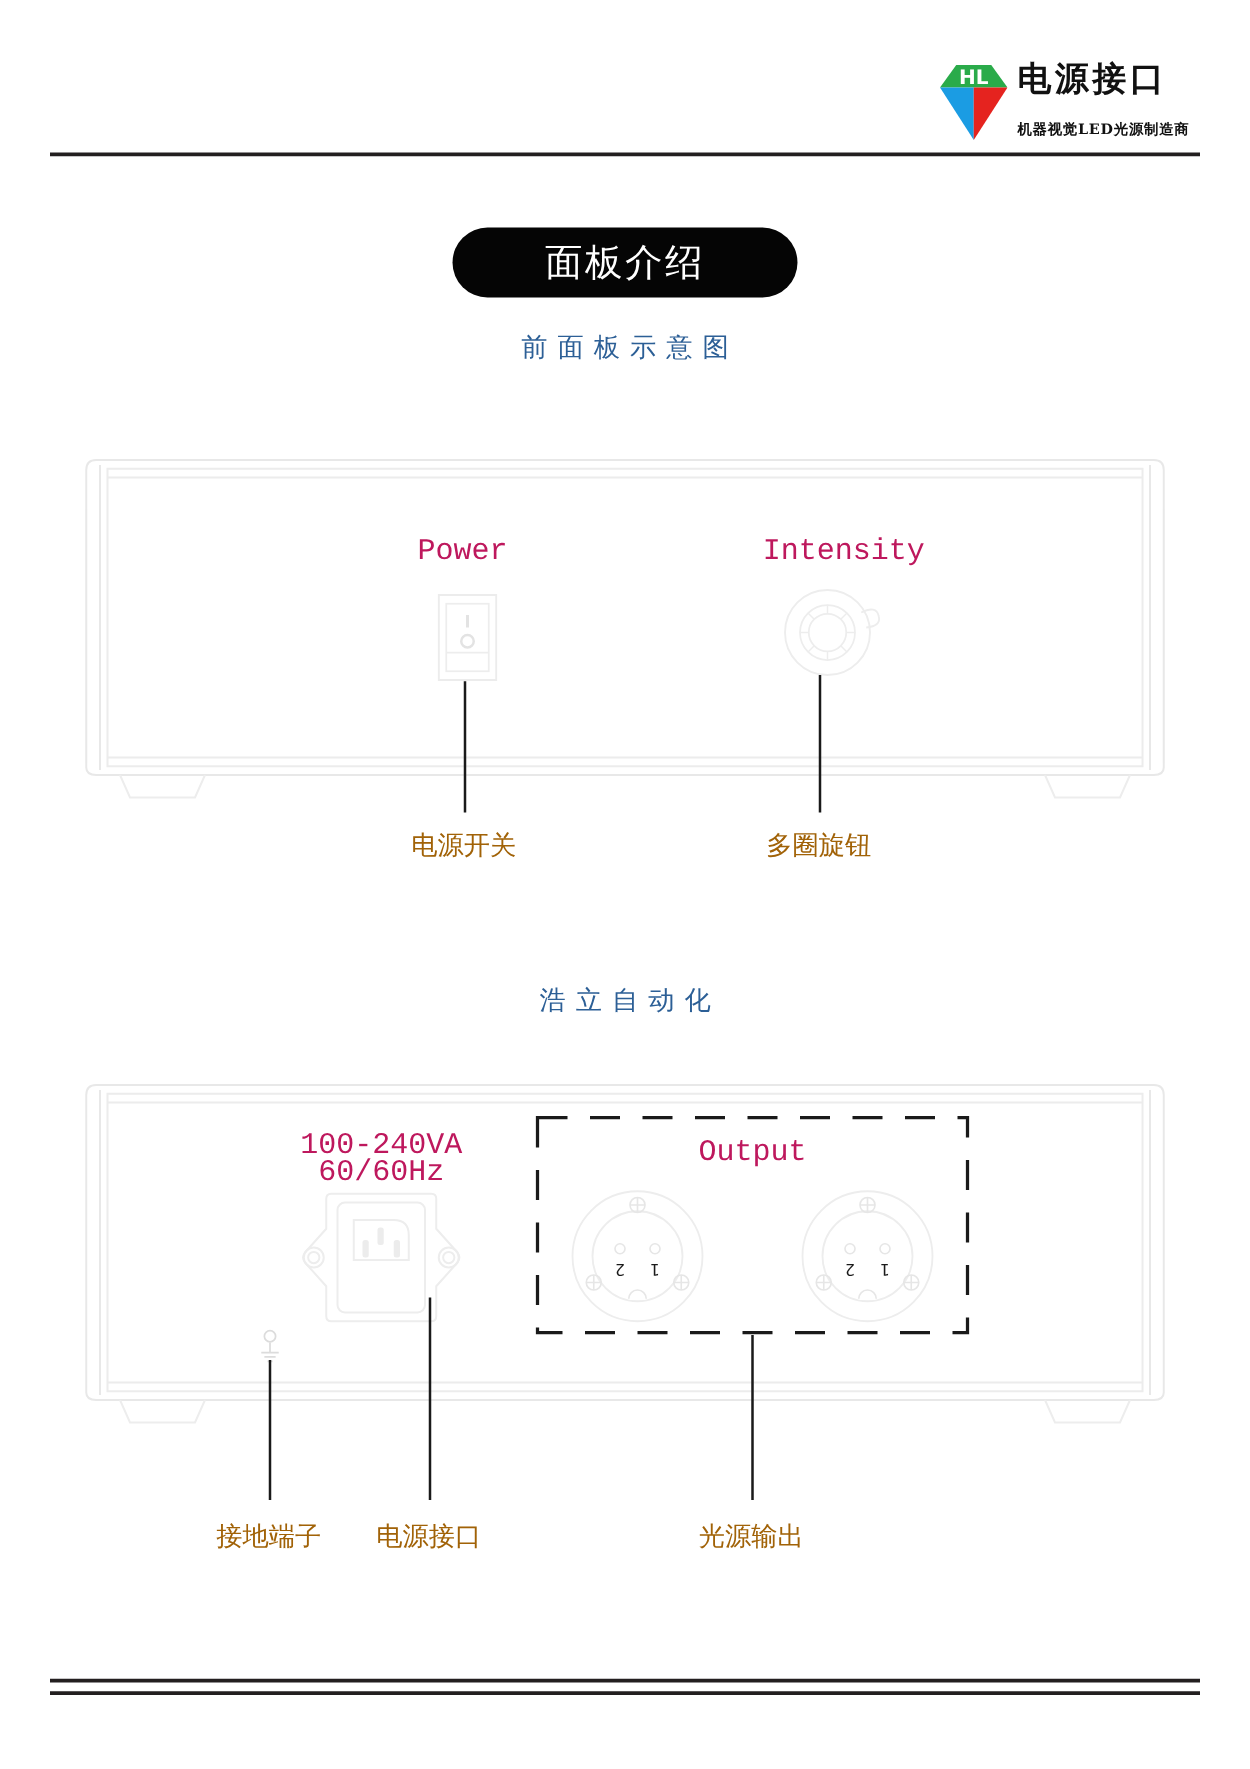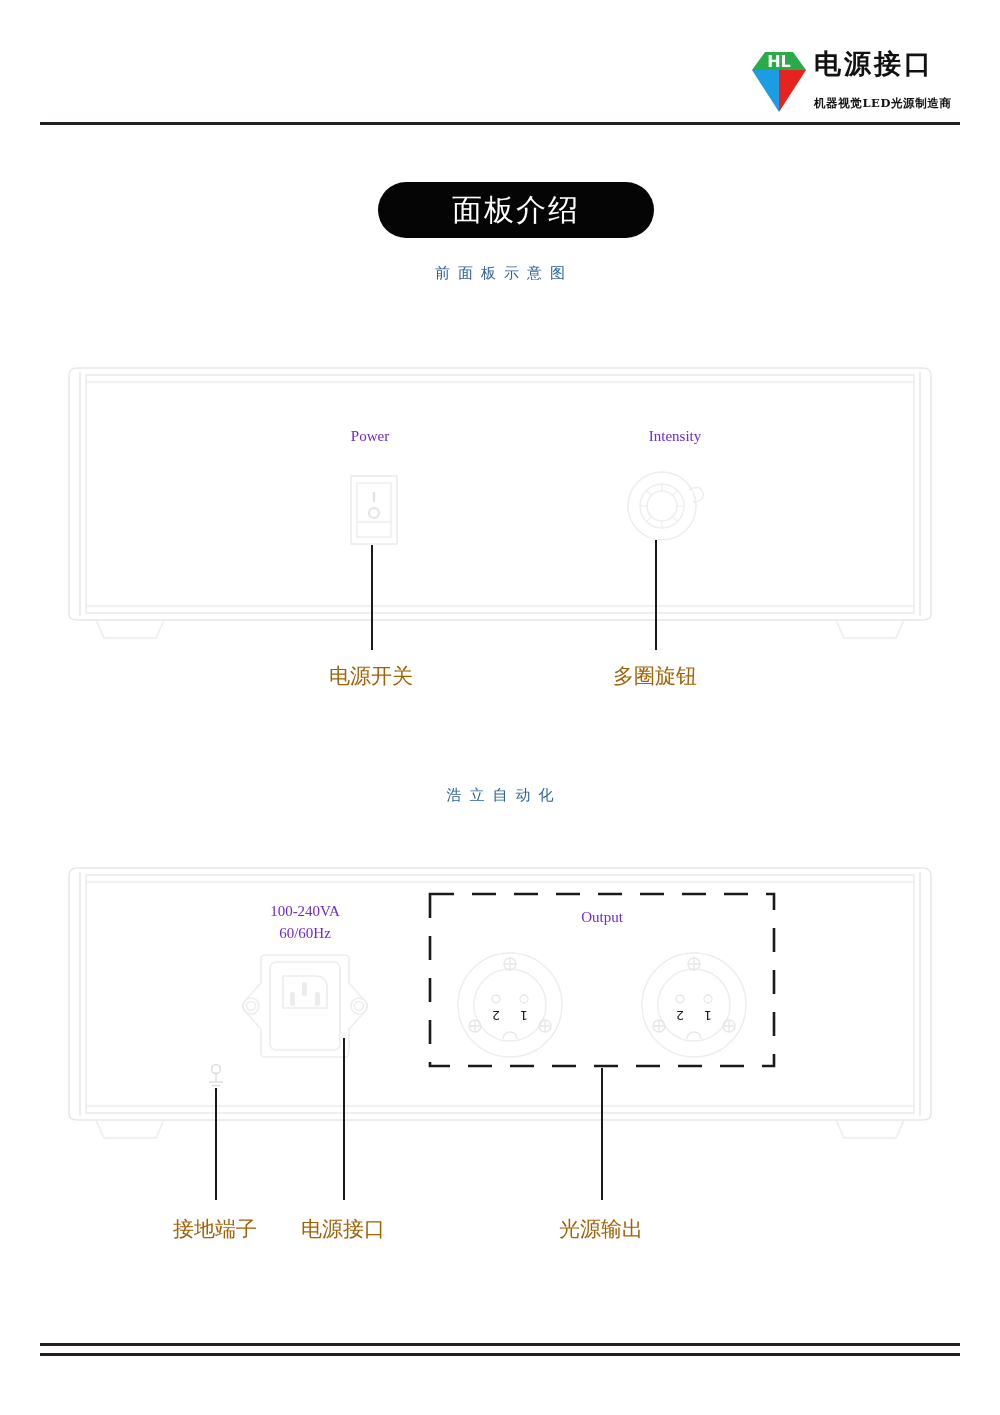--- a/index.html
+++ b/index.html
@@ -62,21 +62,21 @@
     left: 40px;
     top: 122px;
     width: 920px;
     height: 3px;
     background: #231f20;
   }
 
   
   .title-pill {
     position: absolute;
-    left: 378px;
+    left: 362px;
     top: 182px;
     width: 276px;
     height: 56px;
     background: #050505;
     border-radius: 28px;
     display: flex;
     align-items: center;
     justify-content: center;
   }
   .title-pill span {
@@ -86,21 +86,21 @@
     letter-spacing: 2px;
   }
 
   .sub-title {
     position: absolute;
     width: 1000px;
     left: 0;
     text-align: center;
     color: #2c5f96;
     font-family: "DejaVu Sans", "Liberation Sans", sans-serif;
-    font-size: 15px;
+    font-size: 21px;
     letter-spacing: 8px;
     text-indent: 8px;
   }
   #front-subtitle { top: 264px; }
   #rear-subtitle  { top: 786px; }
 
   
   .chassis {
     position: absolute;
     left: 60px;
@@ -108,23 +108,23 @@
     height: 280px;
   }
   #front-chassis { top: 362px; }
   #rear-chassis  { top: 862px; }
 
   .chassis svg { display: block; }
 
   
   .panel-txt {
     position: absolute;
-    font-family: Liberation Serif, serif;
-    font-size: 15px;
-    color: #6d28d9;
+    font-family: Liberation Mono, monospace;
+    font-size: 24px;
+    color: #be185d;
     white-space: nowrap;
   }
   .panel-txt.center { text-align: center; }
 
   
   .leader {
     position: absolute;
     width: 2px;
     background: #1a1a1a;
   }

